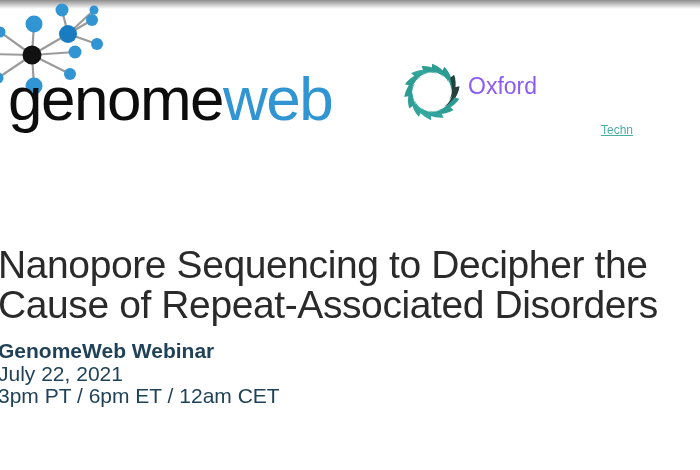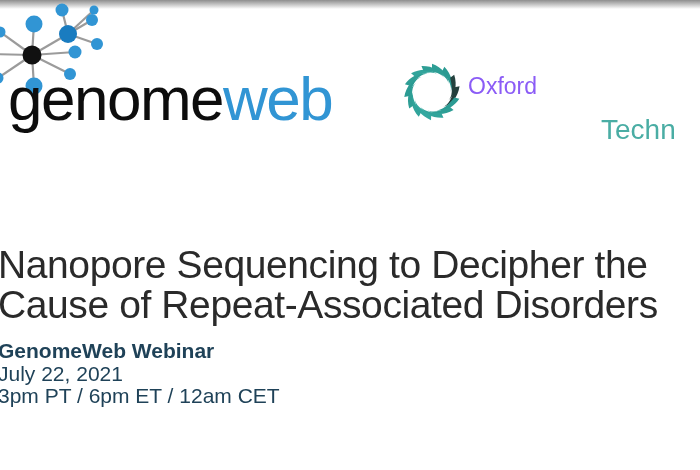--- a/index.html
+++ b/index.html
@@ -74,24 +74,25 @@
     line-height: 40px;
     font-weight: bold;
     color: #2b2f31;
     letter-spacing: -0.5px;
     white-space: nowrap;
     -webkit-text-stroke: 1.1px #2b2f31;
   }
   #onp-tech {
     position: absolute;
     left: 203px; top: 76px;
-    font-size: 28px;
+    font-size: 12px;
     line-height: 20px;
     color: #4aada4;
     white-space: nowrap;
+    text-decoration: underline;
   }
 
   
   #title {
     position: absolute;
     left: -2px; top: 245px;
     width: 706px;
     font-size: 39px;
     line-height: 40px;
     color: #2a2a2a;

